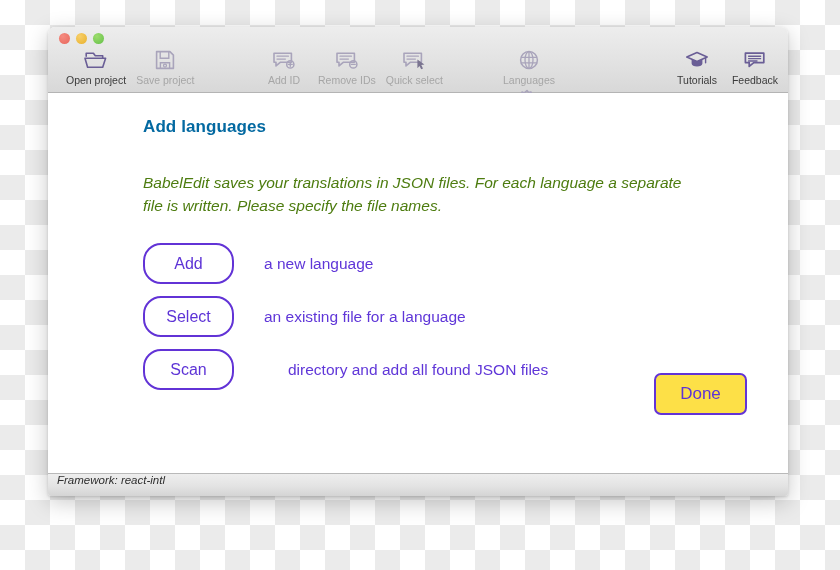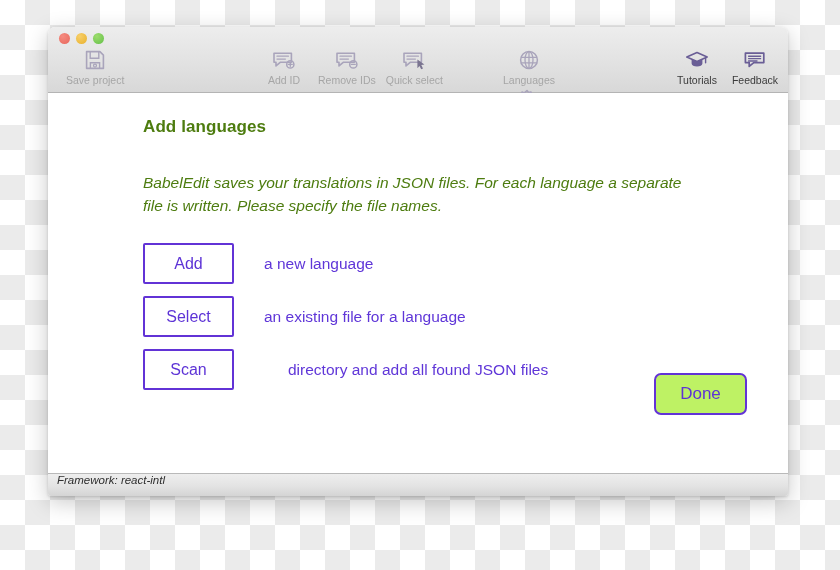--- a/index.html
+++ b/index.html
@@ -102,21 +102,21 @@
     background: #ffffff;
     position: relative;
     padding: 0;
   }
   .page-title {
     position: absolute;
     left: 95px;
     top: 24px;
     font-size: 17px;
     font-weight: bold;
-    color: #4d7c0f;
+    color: #0369a1;
     letter-spacing: 0.1px;
   }
   .intro {
     position: absolute;
     left: 95px;
     top: 79px;
     width: 560px;
     font-size: 15.5px;
     line-height: 22.5px;
     color: #4d7c0f;
@@ -133,21 +133,21 @@
     display: flex;
     align-items: center;
     margin-bottom: 12px;
   }
   .row:last-child { margin-bottom: 0; gap: 24px; }
   .act-btn {
     width: 91px;
     height: 41px;
     box-sizing: border-box;
     border: 2px solid #6233d6;
-    border-radius: 2px;
+    border-radius: 18px;
     background: #ffffff;
     color: #5d33d6;
     font-family: "Liberation Sans", sans-serif;
     font-size: 16px;
     line-height: 1;
     display: flex;
     align-items: center;
     justify-content: center;
     cursor: pointer;
     padding: 12px;
@@ -163,21 +163,21 @@
     position: absolute;
     right: 41px;
     top: 280px;
   }
   .done-btn {
     width: 93px;
     height: 42px;
     box-sizing: border-box;
     border: 2px solid #6233d6;
     border-radius: 7px;
-    background: #bef264;
+    background: #fde047;
     color: #5d33d6;
     font-family: "Liberation Sans", sans-serif;
     font-size: 17px;
     display: flex;
     align-items: center;
     justify-content: center;
     cursor: pointer;
   }
 
   
@@ -205,20 +205,29 @@
   <div class="toolbar">
 
     <div class="traffic">
       <span class="light red"></span>
       <span class="light yellow"></span>
       <span class="light green"></span>
     </div>
 
     <div class="tool-group g-left">
 
+      <div class="tool-item">
+        <span class="tool-ico">
+          <svg width="26" height="22" viewBox="0 0 26 22" fill="none">
+            <path class="ico-active" d="M3.2 7.3V4.2h7.2l1.9 2.6h7.4v2.2" stroke-width="1.6" stroke-linejoin="round" stroke-linecap="round"></path>
+            <path class="ico-active" d="M2 9.2h20.6l-2.9 9.1H4.6L2 9.2z" stroke-width="1.6" stroke-linejoin="round" stroke-linecap="round"></path>
+          </svg>
+        </span>
+        <span class="tool-lbl">Open project</span>
+      </div>
 
       <div class="tool-item dim">
         <span class="tool-ico">
           <svg width="24" height="22" viewBox="0 0 24 22" fill="none">
             <path class="ico-dim" d="M3.6 2.6h13.3l3.5 3.5v13.3H3.6V2.6z" stroke-width="1.6" stroke-linejoin="round"></path>
             <path class="ico-dim" d="M7.2 2.8v6.4h8.6V2.8" stroke-width="1.4"></path>
             <path class="ico-dim" d="M7.4 19.2v-5.4h9.2v5.4" stroke-width="1.4"></path>
             <circle class="ico-dim" cx="12" cy="16.6" r="1.5" stroke-width="1.3"></circle>
           </svg>
         </span>

